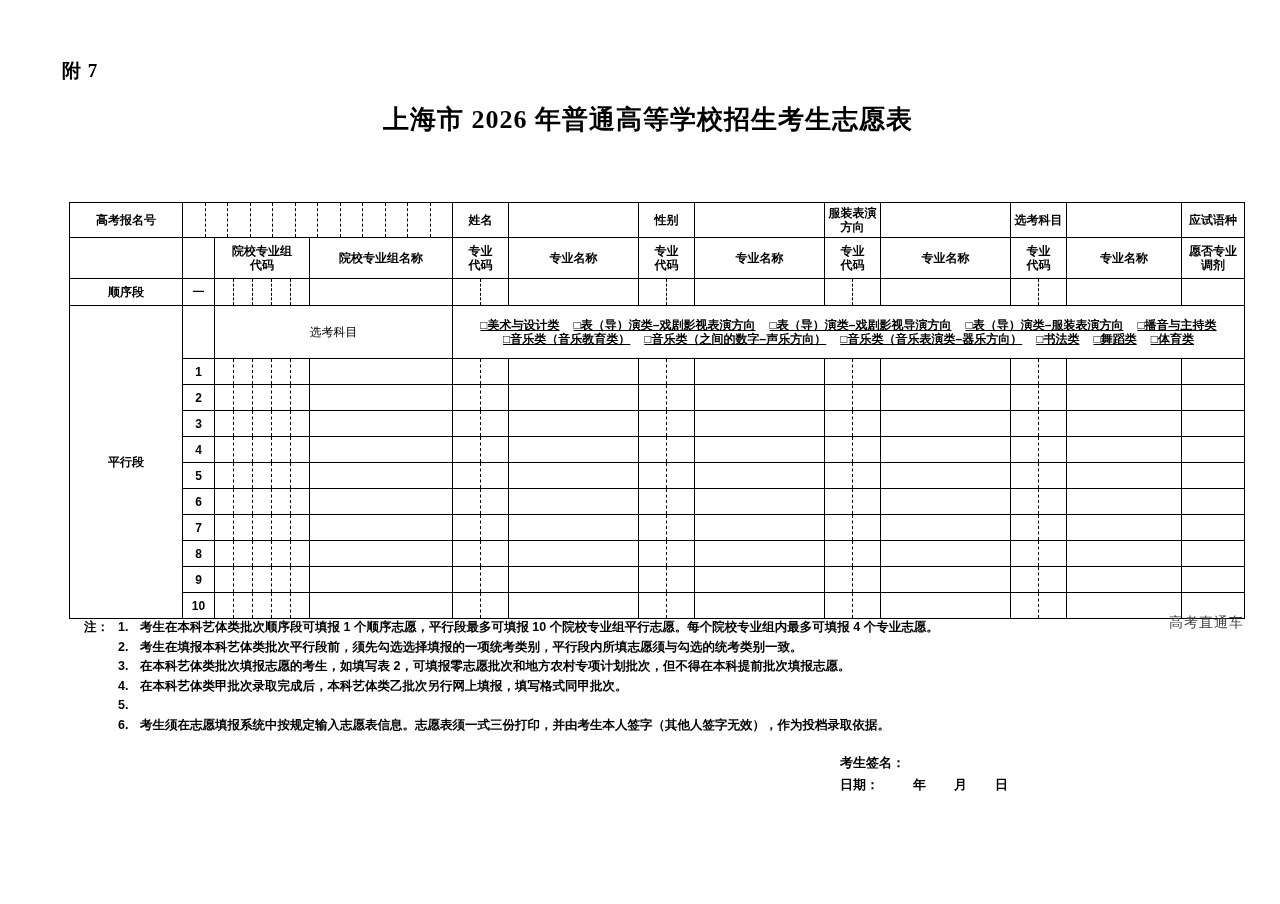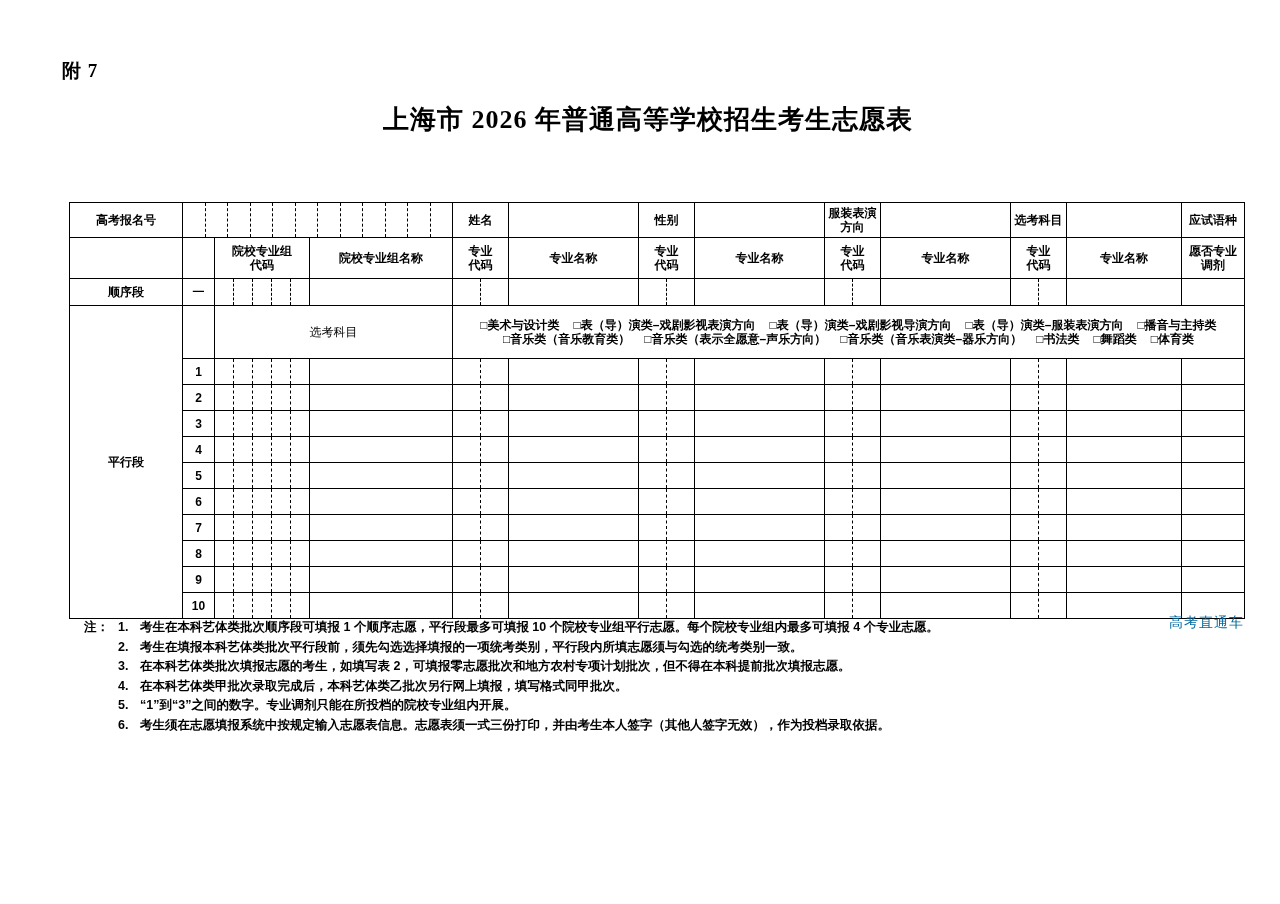--- a/index.html
+++ b/index.html
@@ -103,20 +103,21 @@
   }
   .seq-row td { height: 26px; }
   .tongkao-row td { height: 46px; }
   .num-row td { height: 25px; }
   .checks {
     font-size: 12.5px;
     font-weight: bold;
     line-height: 19px;
     padding: 3px 6px !important;
     text-align: center;
+    text-decoration: underline;
   }
   .checks .ln { display: block; white-space: nowrap; }
   .checks .gap { display: inline-block; width: 14px; }
   .idx {
     font-weight: bold;
     font-size: 12px;
   }
   .notes {
     position: absolute;
     left: 84px;
@@ -154,21 +155,21 @@
     line-height: 22px;
     font-family: "Liberation Sans", sans-serif;
   }
   .sign .sp1 { display: inline-block; width: 34px; }
   .sign .sp2 { display: inline-block; width: 28px; }
   .watermark {
     position: absolute;
     right: 36px;
     bottom: 28px;
     font-size: 14px;
-    color: #0369a1;
+    color: #404040;
     font-family: "Liberation Sans", sans-serif;
     letter-spacing: 1px;
   }
 </style>
 </head>
 <body>
 
 <div class="page">
 
   <div class="attach-no">附 7</div>
@@ -305,21 +306,21 @@
 
       <tr class="tongkao-row">
         <td rowspan="11" class="rowlabel">平行段</td>
         <td></td>
         <td colspan="2">选考科目</td>
         <td colspan="9" class="checks">
           <span class="ln">
             <span>□美术与设计类</span><span class="gap"></span><span>□表（导）演类–戏剧影视表演方向</span><span class="gap"></span><span>□表（导）演类–戏剧影视导演方向</span><span class="gap"></span><span>□表（导）演类–服装表演方向</span><span class="gap"></span><span>□播音与主持类</span>
           </span>
           <span class="ln">
-            <span>□音乐类（音乐教育类）</span><span class="gap"></span><span>□音乐类（表示全愿意–声乐方向）</span><span class="gap"></span><span>□音乐类（音乐表演类–器乐方向）</span><span class="gap"></span><span>□书法类</span><span class="gap"></span><span>□舞蹈类</span><span class="gap"></span><span>□体育类</span>
+            <span>□音乐类（音乐教育类）</span><span class="gap"></span><span>□音乐类（之间的数字–声乐方向）</span><span class="gap"></span><span>□音乐类（音乐表演类–器乐方向）</span><span class="gap"></span><span>□书法类</span><span class="gap"></span><span>□舞蹈类</span><span class="gap"></span><span>□体育类</span>
           </span>
         </td>
       </tr>
 
       <tr class="num-row">
         <td class="idx">1</td>
         <td class="dashcell">
               <div class="inner">
                 <span></span>
                 <span></span>
@@ -759,26 +760,33 @@
     </div>
     <div class="n-row">
       <div class="n-lead"></div>
       <div class="n-num">4.</div>
       <div class="n-txt">在本科艺体类甲批次录取完成后，本科艺体类乙批次另行网上填报，填写格式同甲批次。</div>
     </div>
     <div class="n-row">
       <div class="n-lead"></div>
       <div class="n-num">5.</div>
       <div class="n-txt">
-        <span class="cont">“1”到“3”之间的数字。专业调剂只能在所投档的院校专业组内开展。</span>
       </div>
     </div>
     <div class="n-row">
       <div class="n-lead"></div>
       <div class="n-num">6.</div>
       <div class="n-txt">考生须在志愿填报系统中按规定输入志愿表信息。志愿表须一式三份打印，并由考生本人签字（其他人签字无效），作为投档录取依据。</div>
     </div>
   </div>
 
+  <div class="sign">
+    <div>
+      <span>考生签名：</span>
+    </div>
+    <div>
+      <span>日期：</span><span class="sp1"></span><span>年</span><span class="sp2"></span><span>月</span><span class="sp2"></span><span>日</span>
+    </div>
+  </div>
 
   <div class="watermark">高考直通车</div>
 
 </div>
 
 </body></html>

